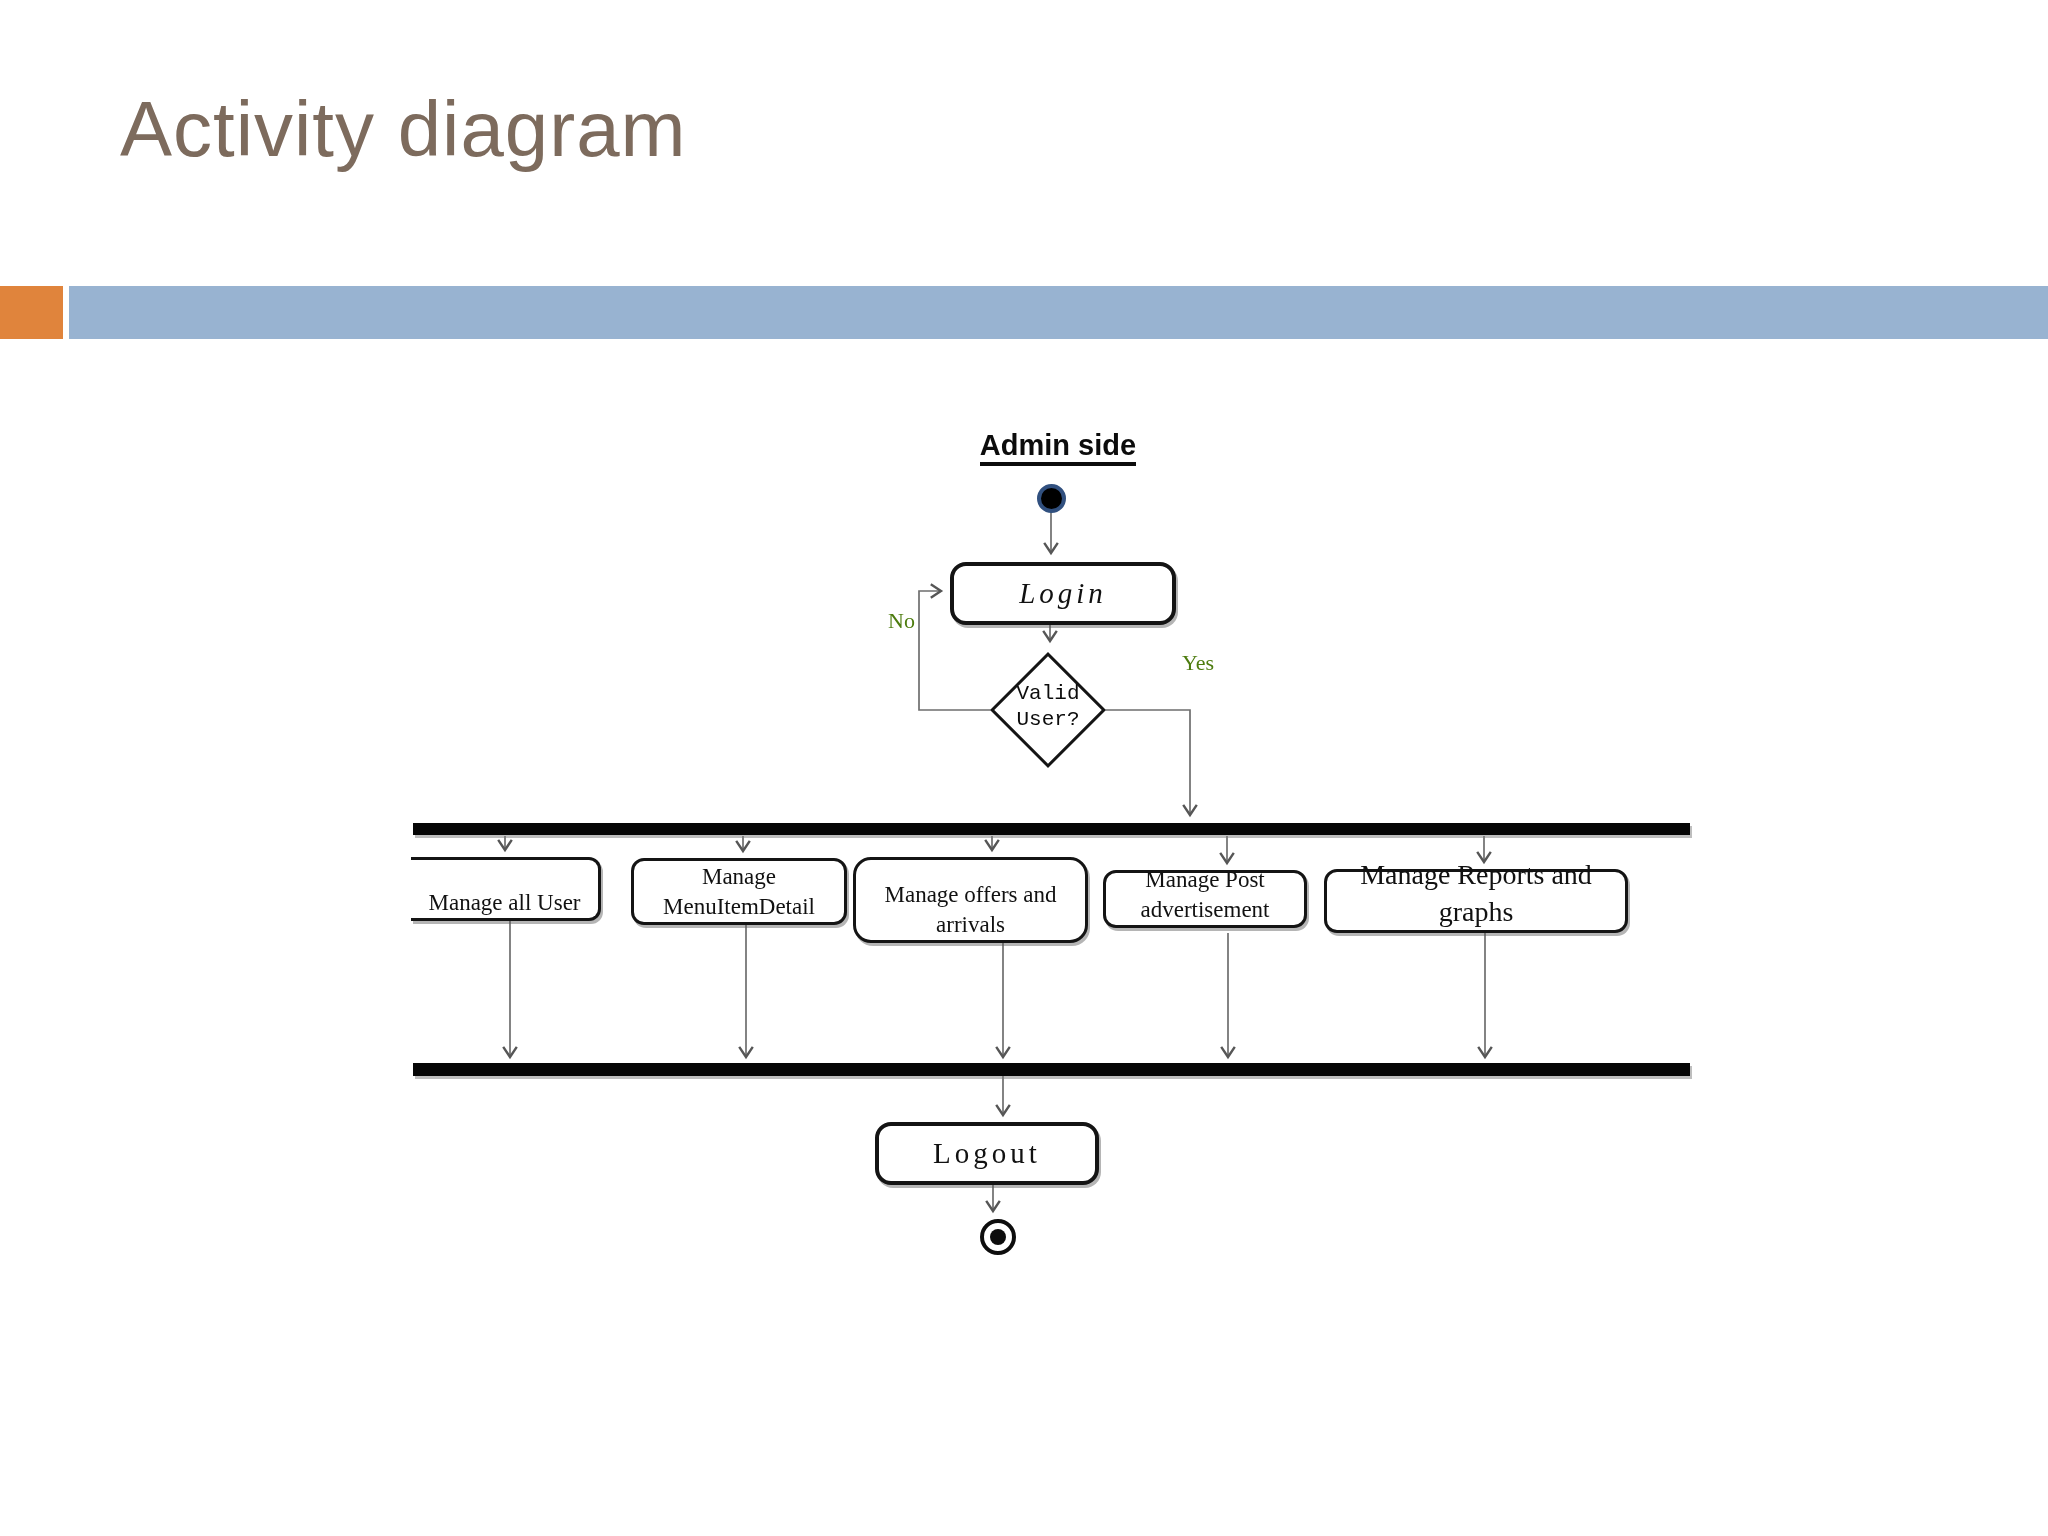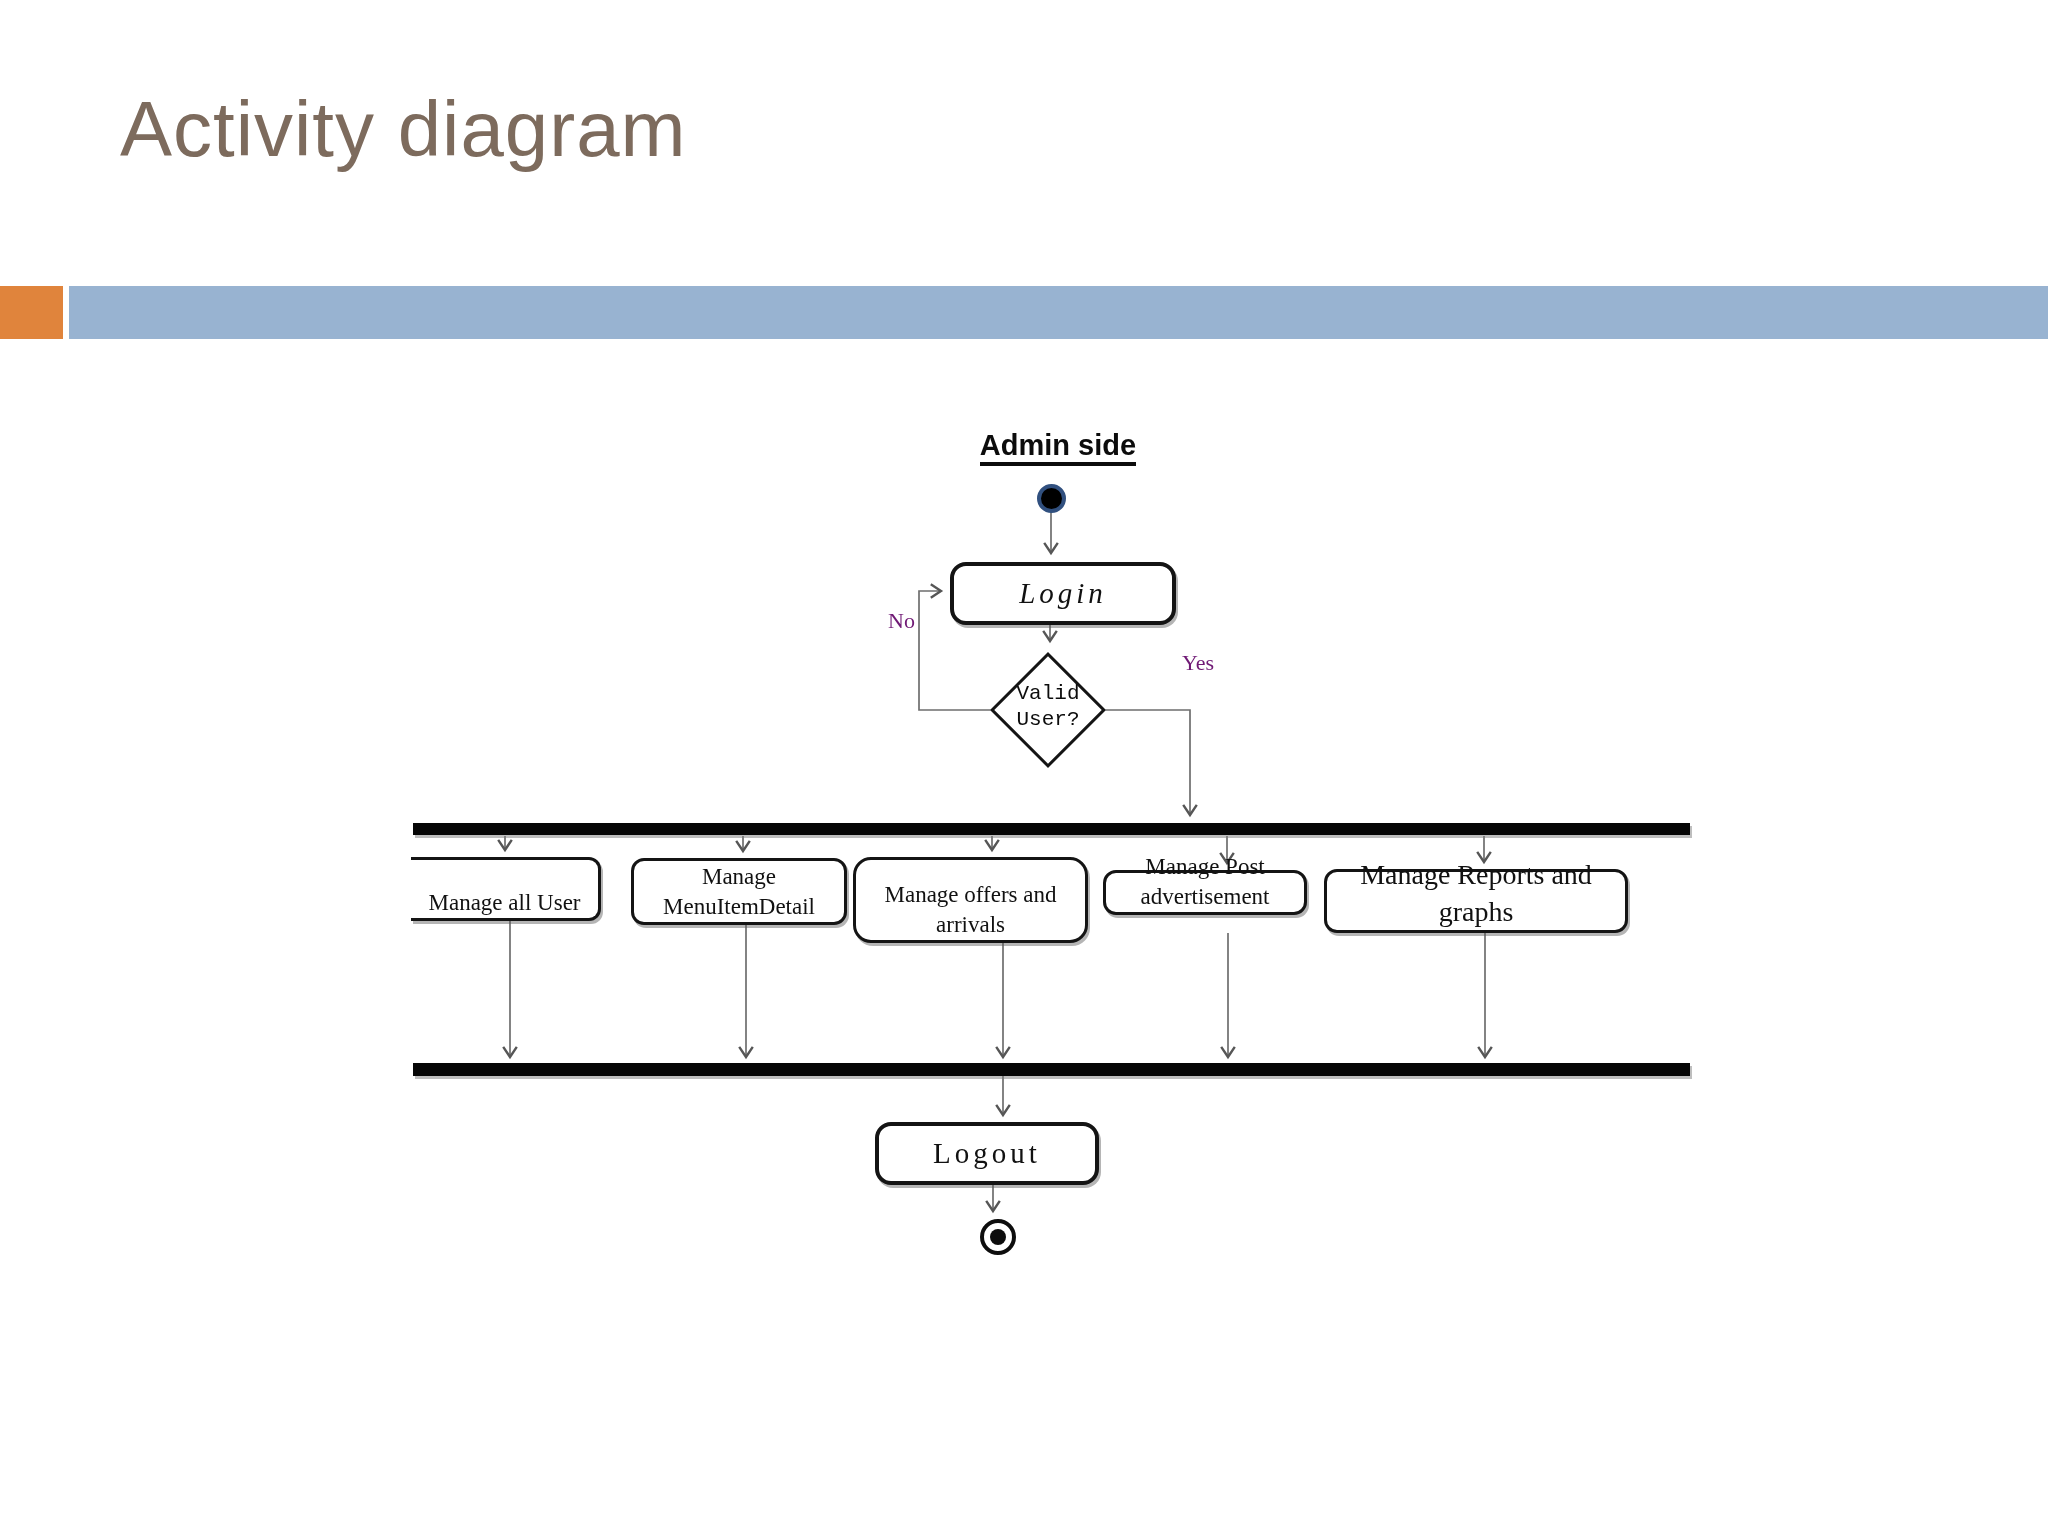--- a/index.html
+++ b/index.html
@@ -37,42 +37,42 @@
   .logout-box { left:875px; top:1122px; width:216px; height:55px; }
 
   .diamond {
     position:absolute; left:1007px; top:669px; width:76px; height:76px;
     background:#fff; border:3px solid #141414; transform:rotate(45deg);
   }
   .diamond-label {
     position:absolute; left:988px; top:681px; width:120px; text-align:center;
     font-size:21px; line-height:1.25; color:#0c0c0c;font-family:Liberation Mono, monospace;
   }
-  .edge-label { position:absolute; font-size:22px; color:#701a75; }
+  .edge-label { position:absolute; font-size:22px; color:#4d7c0f; }
   .label-no  { left:888px; top:608px; }
   .label-yes { left:1182px; top:650px; }
 
   .sync-bar {
     position:absolute; left:413px; width:1277px; background:#060606;
     box-shadow:2px 3px 0 rgba(125,125,125,0.5);
   }
   .fork-bar { top:823px; height:12px; }
   .join-bar { top:1063px; height:13px; }
 
   .activity {
     position:absolute; background:#fff; border:3px solid #141414; border-radius:13px;
     display:flex; flex-direction:column; align-items:center; justify-content:flex-end;
     font-size:23px; line-height:1.3; text-align:center;
     box-shadow:2px 3px 0 rgba(90,90,90,0.45); padding:0 4px; box-sizing:border-box;
   }
   .activity-1 { left:411px; top:857px; width:190px; height:64px;
                 border-left:none; border-radius:0 12px 12px 0; }
   .activity-2 { left:631px; top:858px; width:216px; height:67px; }
   .activity-3 { left:853px; top:857px; width:235px; height:86px; border-radius:18px; }
-  .activity-4 { left:1103px; top:870px; width:204px; height:45px; }
+  .activity-4 { left:1103px; top:870px; width:204px; height:58px; }
   .activity-5 { left:1324px; top:869px; width:304px; height:64px;
                 font-family:Liberation Serif, serif; font-size:28px; }
 
   .node-end {
     position:absolute; left:980px; top:1219px; width:28px; height:28px;
     border:4px solid #0d0d0d; border-radius:50%; background:#fff;
     display:flex; align-items:center; justify-content:center;
   }
   .node-end-dot { width:16px; height:16px; border-radius:50%; background:#0d0d0d; }
 </style>

